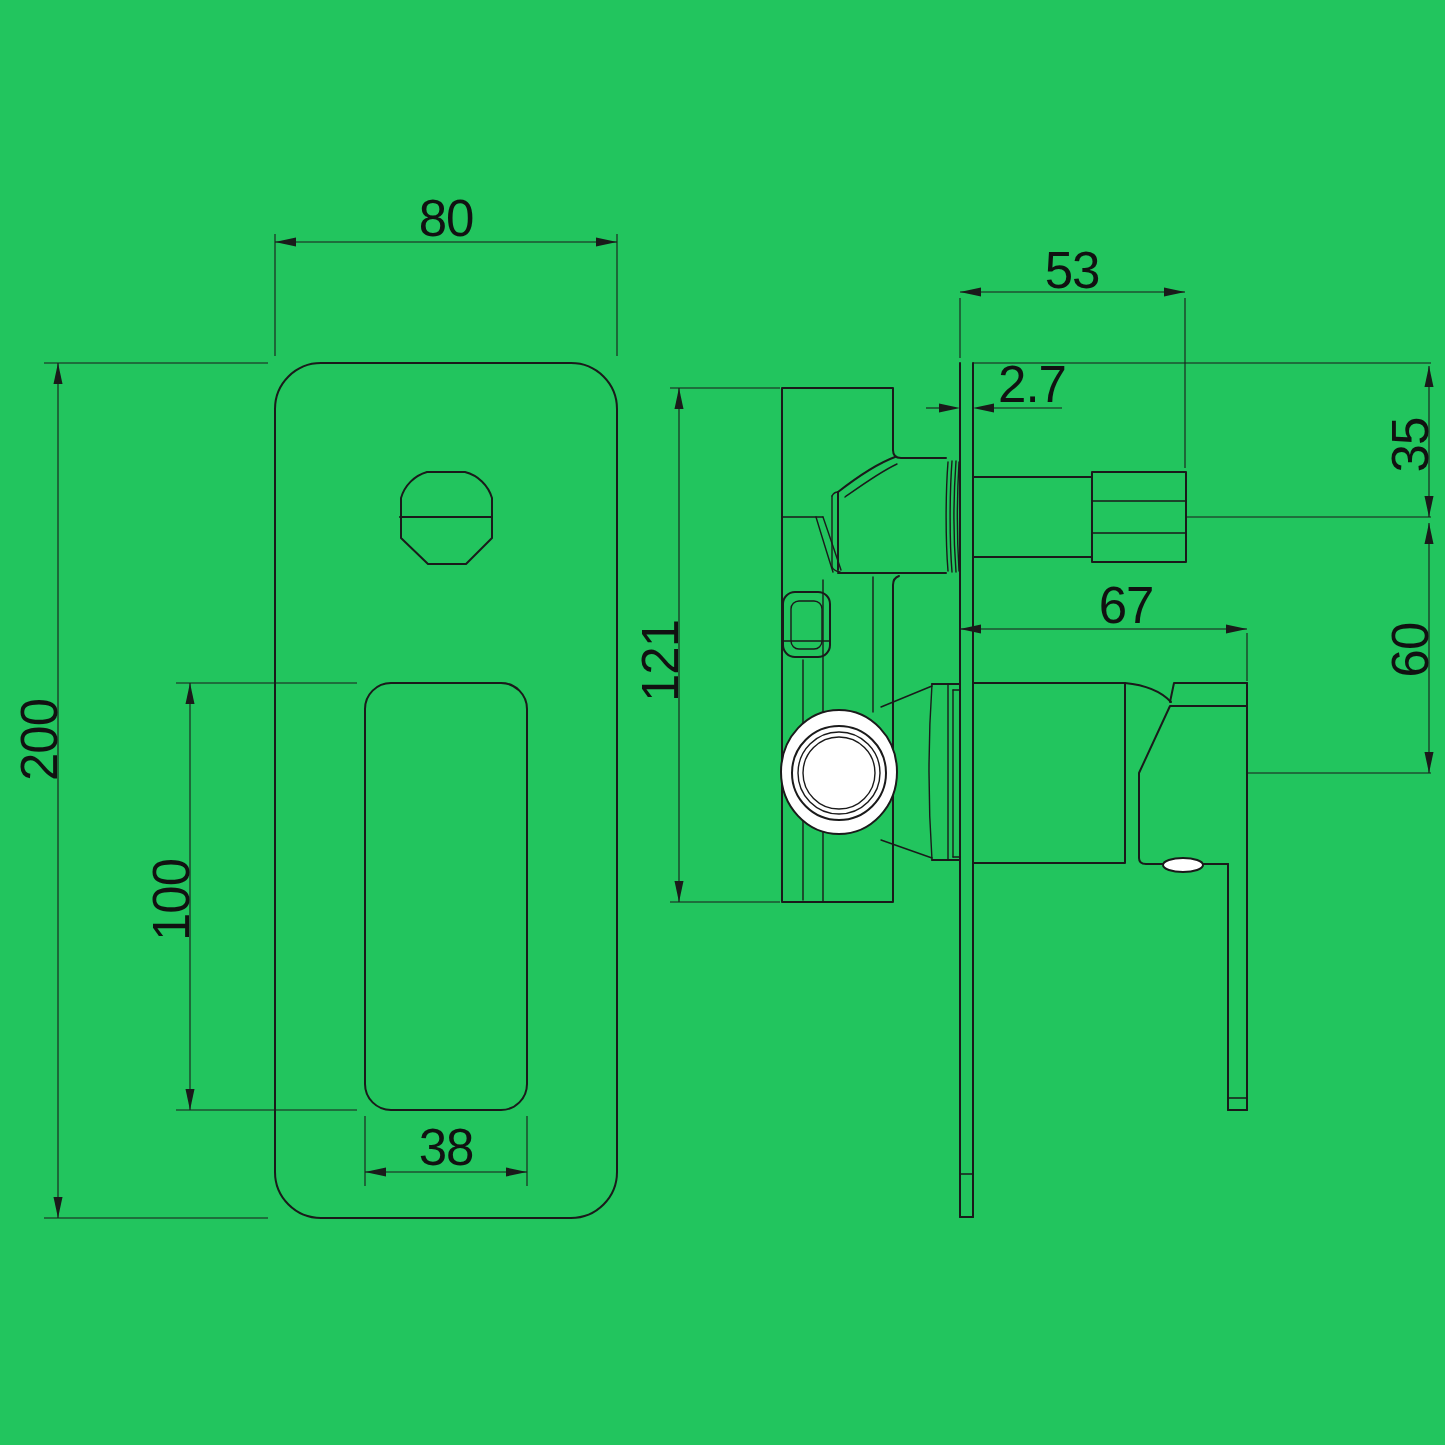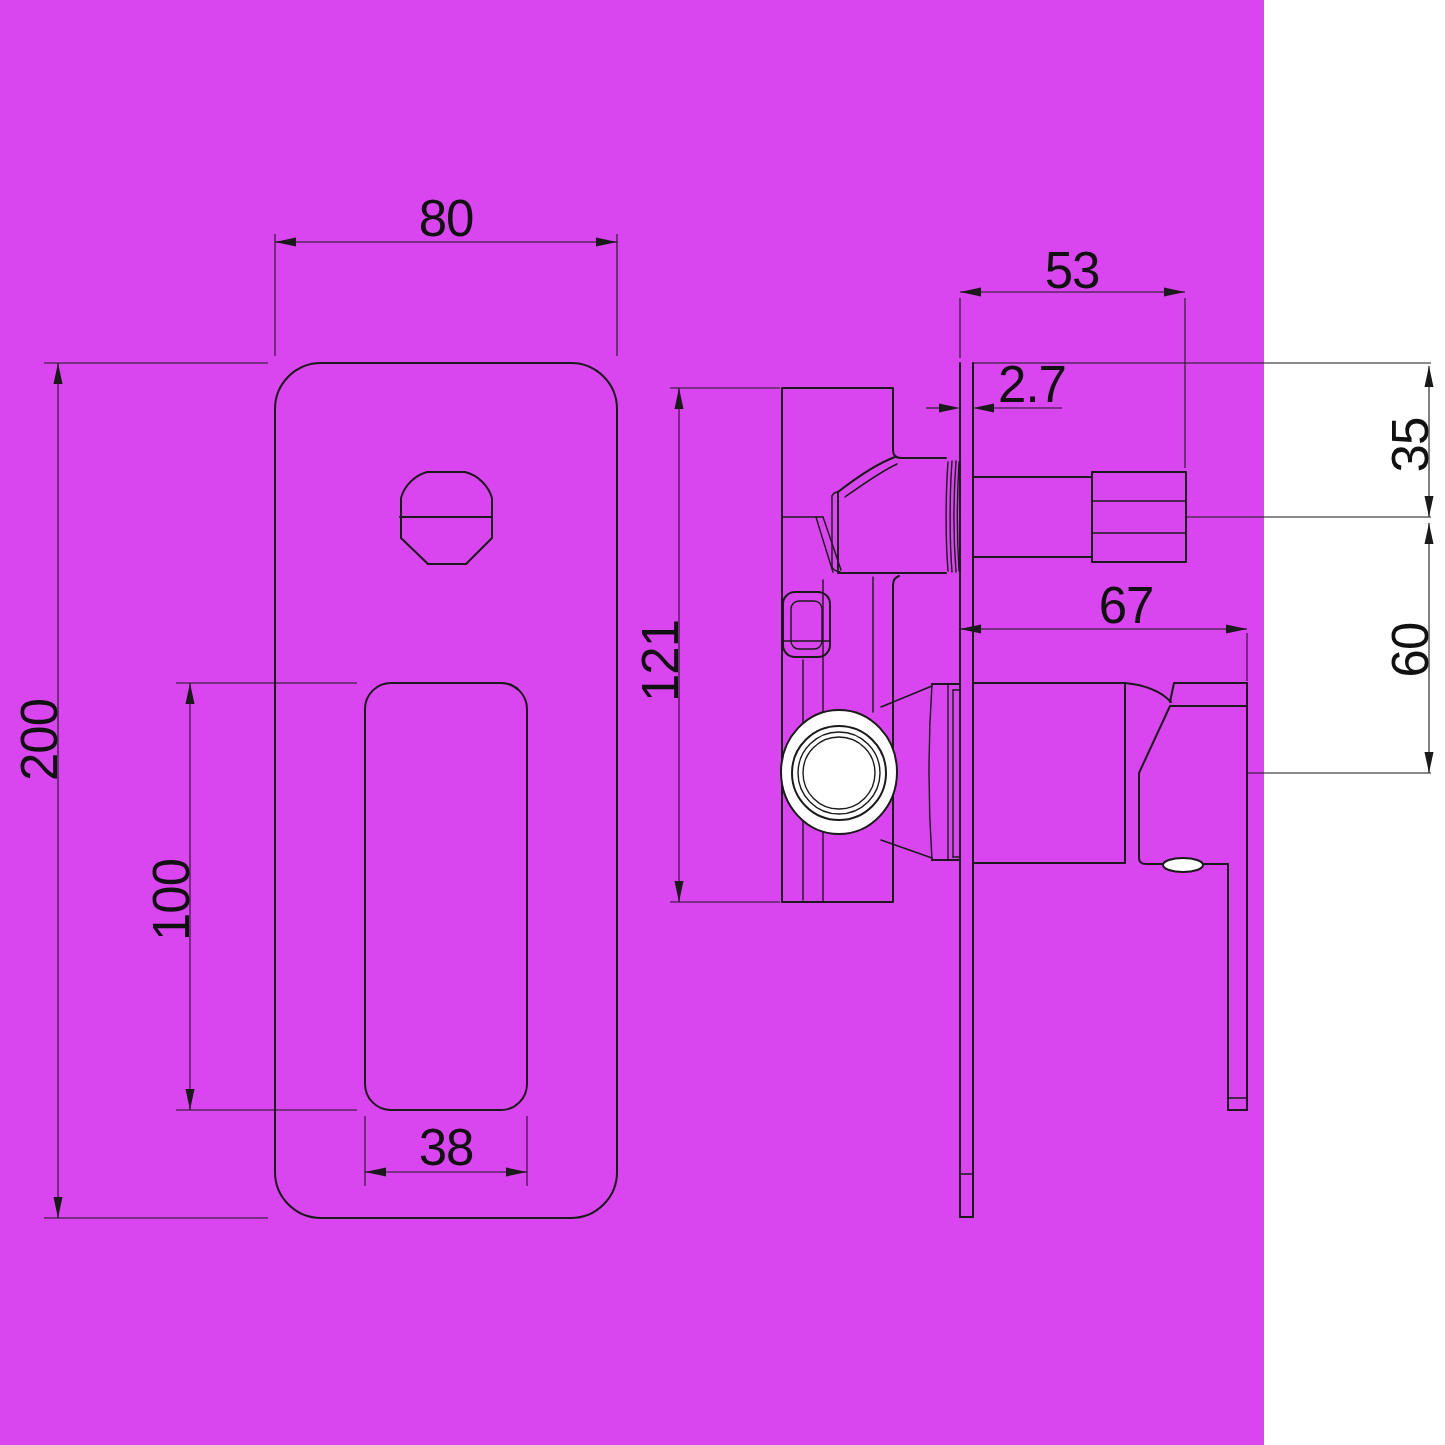--- a/index.html
+++ b/index.html
@@ -4,23 +4,23 @@
 <style>
   html, body {
     margin: 0;
     padding: 0;
     background: #ffffff;
     width: 1445px;
     height: 1445px;
     font-family: "Liberation Sans", sans-serif;
   }
   .drawing-stage {
-    width: 1264px;
+    width: 1445px;
     height: 1445px;
-    background: #d946ef;
+    background: #22c55e;
     position: relative;
   }
   svg { display: block; }
   .geo {
     fill: none;
     stroke: #1a1a1a;
     stroke-width: 2;
     stroke-linecap: round;
     stroke-linejoin: round;
   }

